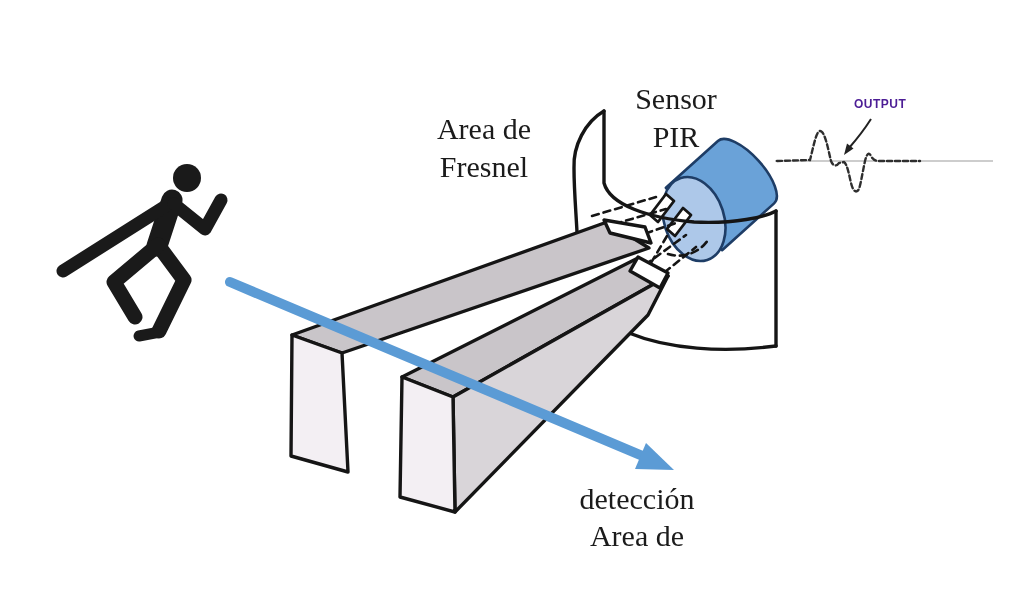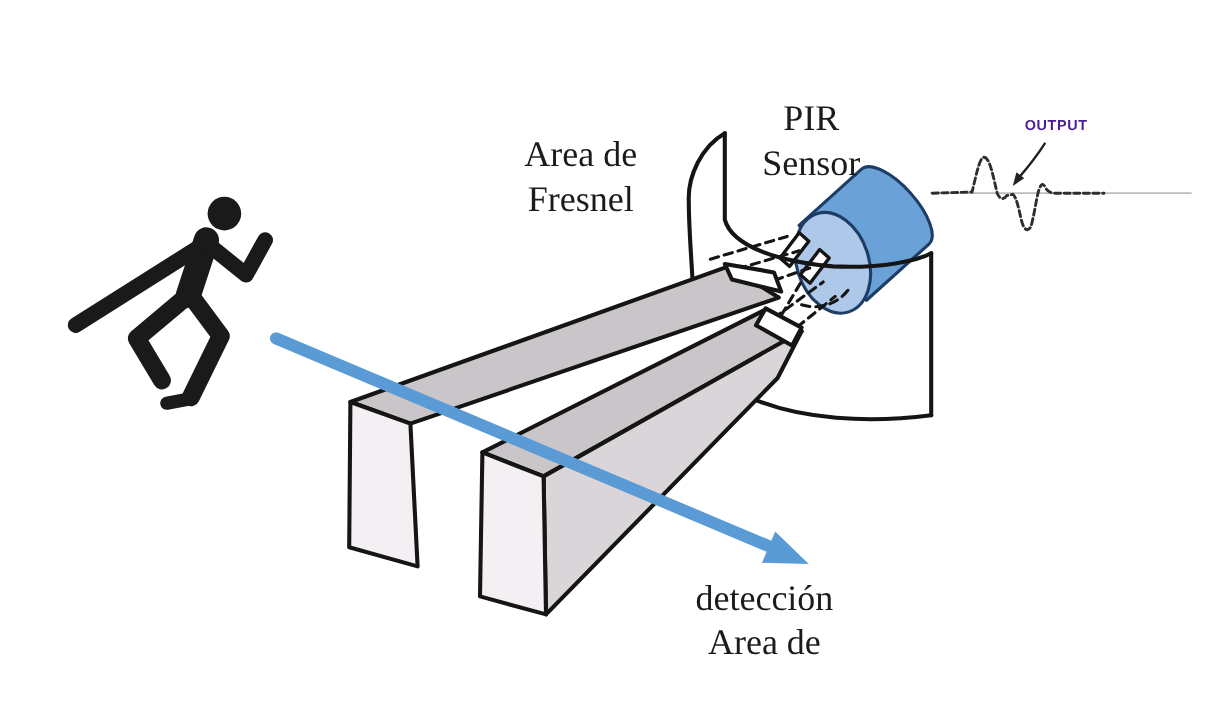--- a/index.html
+++ b/index.html
@@ -104,22 +104,22 @@
       <polygon points="844,155 847,143.5 853.5,148.5" fill="#222222"></polygon>
     </g>
   </svg>
 
   <div class="label" style="left:394px; top:110px; width:180px;">
     <div>Area de</div>
     <div>Fresnel</div>
   </div>
 
   <div class="label" style="left:596px; top:80px; width:160px;">
+    <div>Sensor</div>
     <div>PIR</div>
-    <div>Sensor</div>
   </div>
 
   <div class="label" style="left:542px; top:480px; width:190px; line-height:37px;">
     <div>detección</div>
     <div>Area de</div>
   </div>
 
   <div class="label-output" style="left:854px; top:97px;">OUTPUT</div>
 
 </div>

